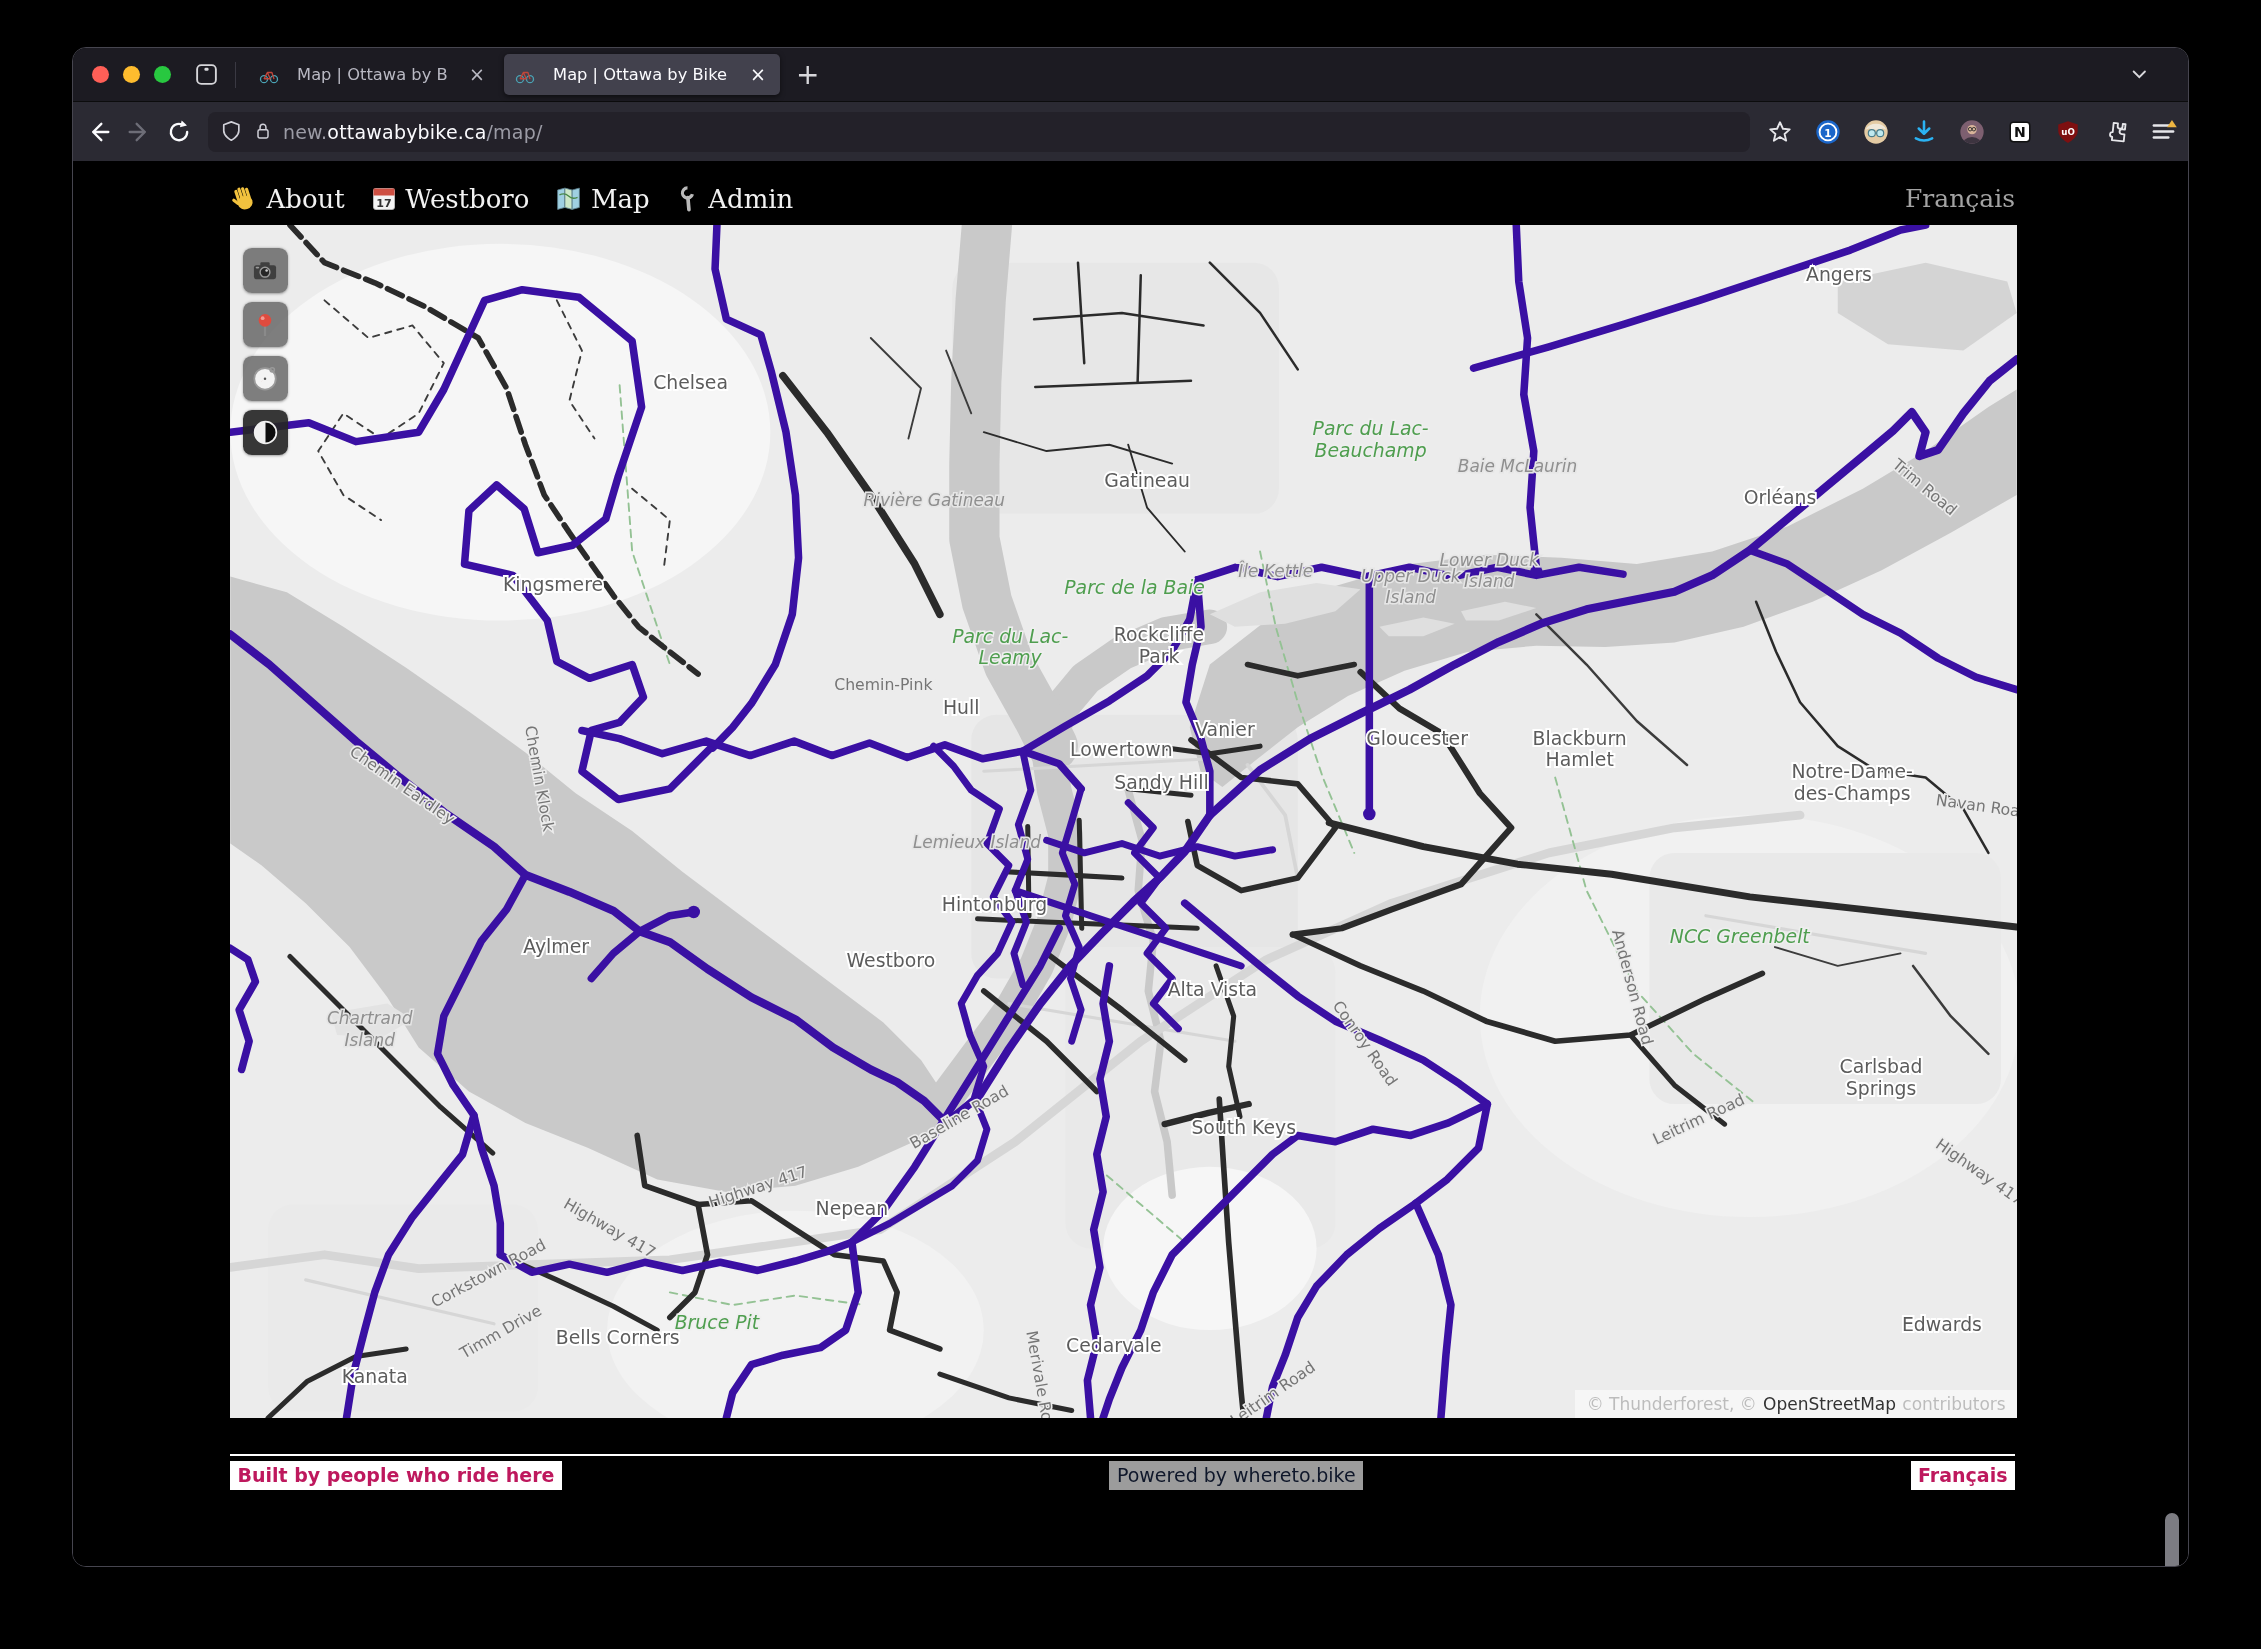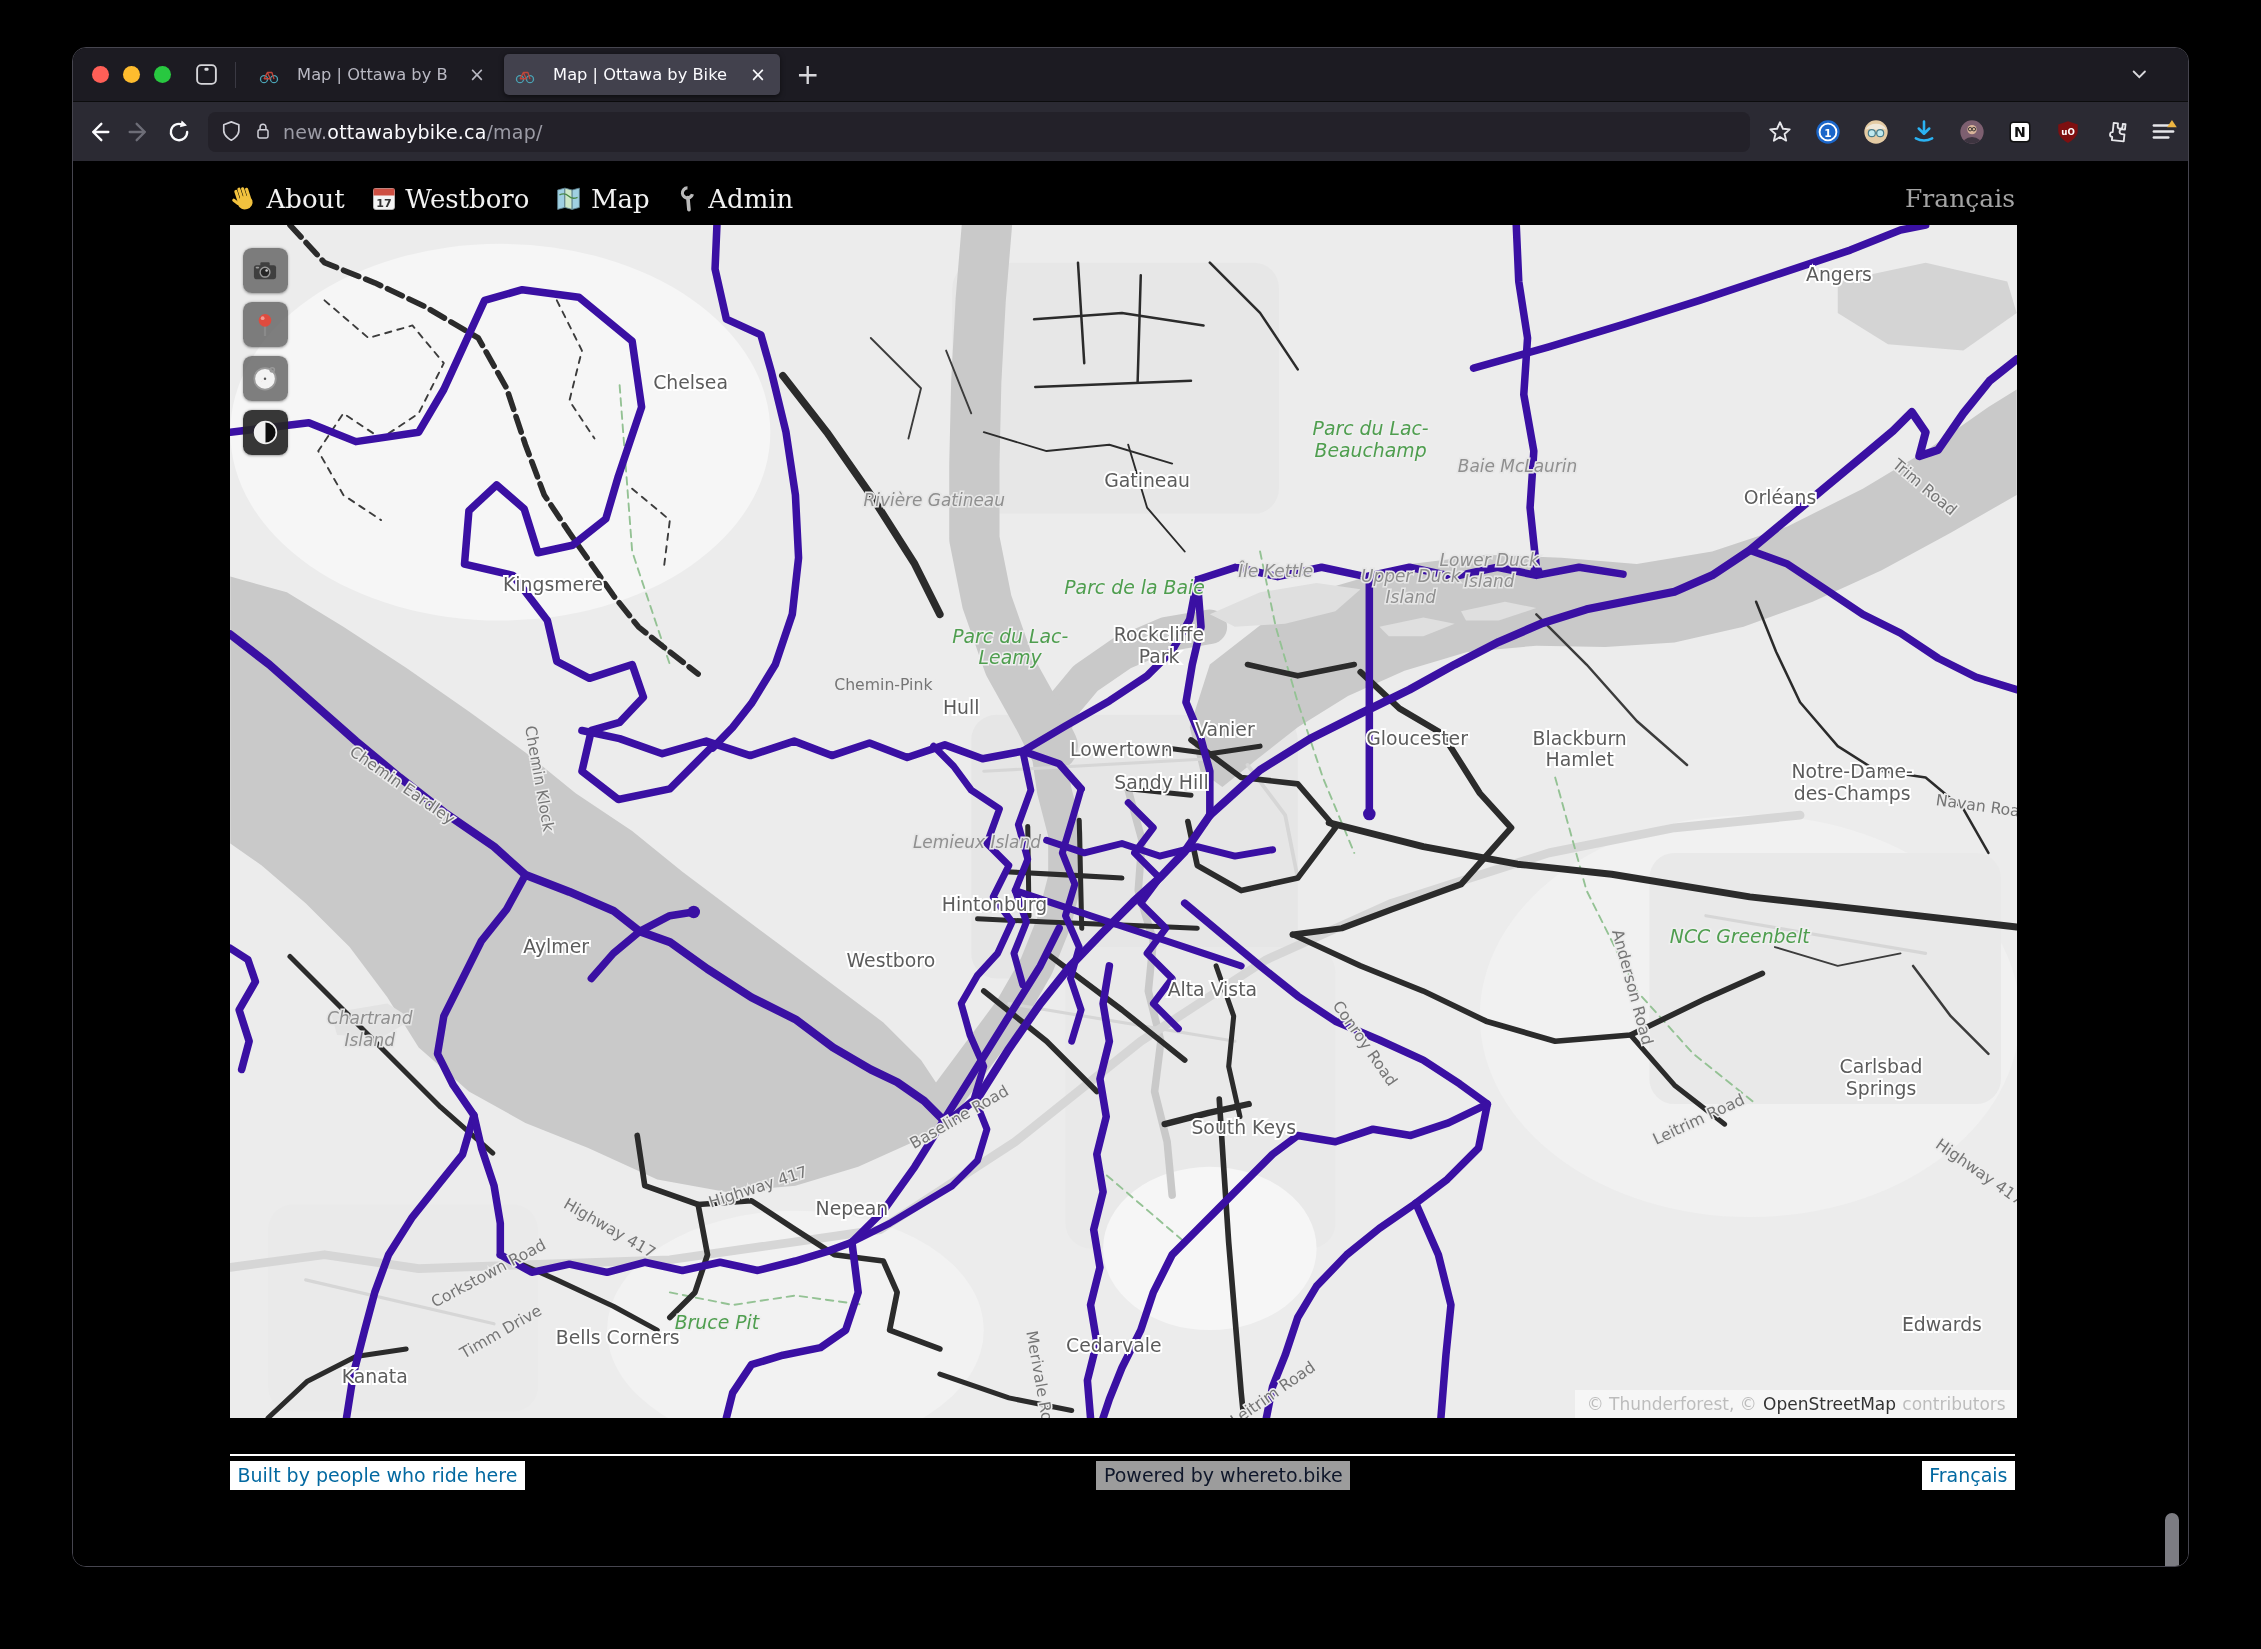--- a/index.html
+++ b/index.html
@@ -54,21 +54,21 @@
   .ctl{width:45px;height:45px;border-radius:8.8px;background:rgba(96,96,96,.8);display:flex;
     align-items:center;justify-content:center;box-shadow:0 0.6px 2.5px rgba(0,0,0,.35);}
   .ctl.dark{background:rgba(38,38,38,.92);}
   .attrib{position:absolute;right:0;bottom:0;height:28px;background:rgba(255,255,255,.55);
     display:flex;align-items:center;padding:0 11.3px;gap:6.3px;font-size:17px;color:#333;}
   .attrib .a-dim{color:rgba(80,80,80,.35);}
   
   .hr{margin-top:36px;height:1.9px;background:#fff;}
   .footer{margin-top:4.4px;display:flex;justify-content:space-between;align-items:center;font-size:19px;}
   .badge{padding:3.1px 7.5px;line-height:1.2;}
-  .badge.white{background:#fff;color:#0369a1;}
+  .badge.white{background:#fff;color:#be185d;font-weight:bold;}
   .badge.gray{background:#9c9c9c;color:#0f172a;}
   .scrollthumb{position:absolute;right:9.4px;top:1465px;width:14px;height:100px;background:#7c7c82;border-radius:7px;}
   svg{display:block;}
 </style>
 </head>
 <body>
 
 <div class="window">
   <div class="tabbar">
     <div class="traffic">

